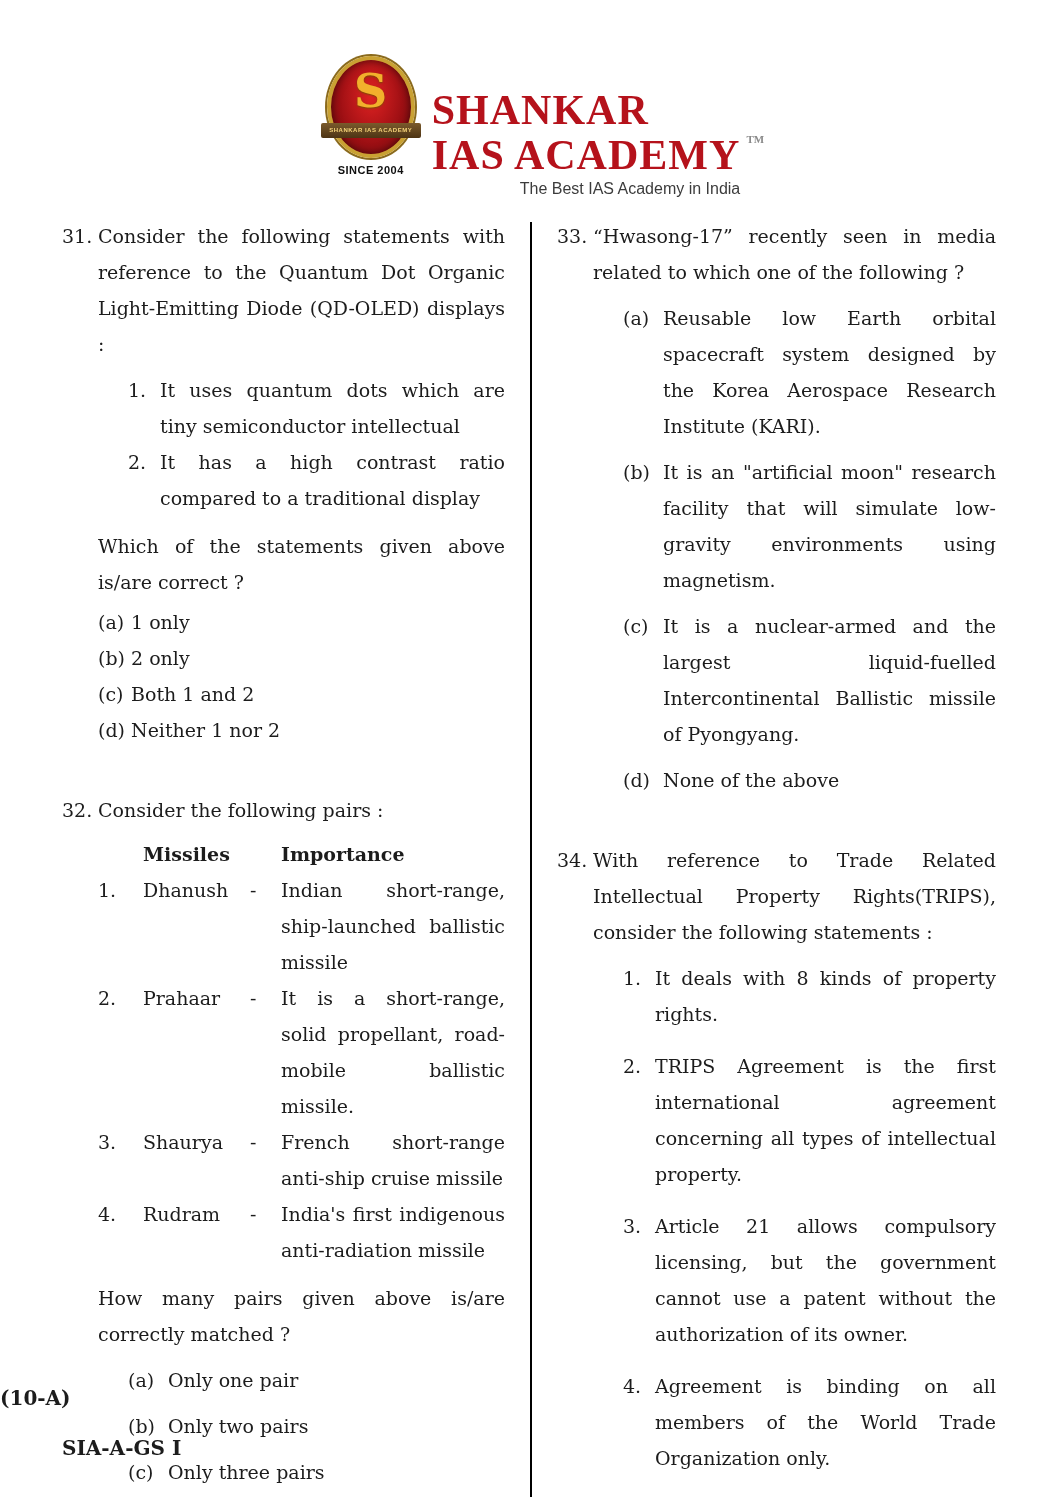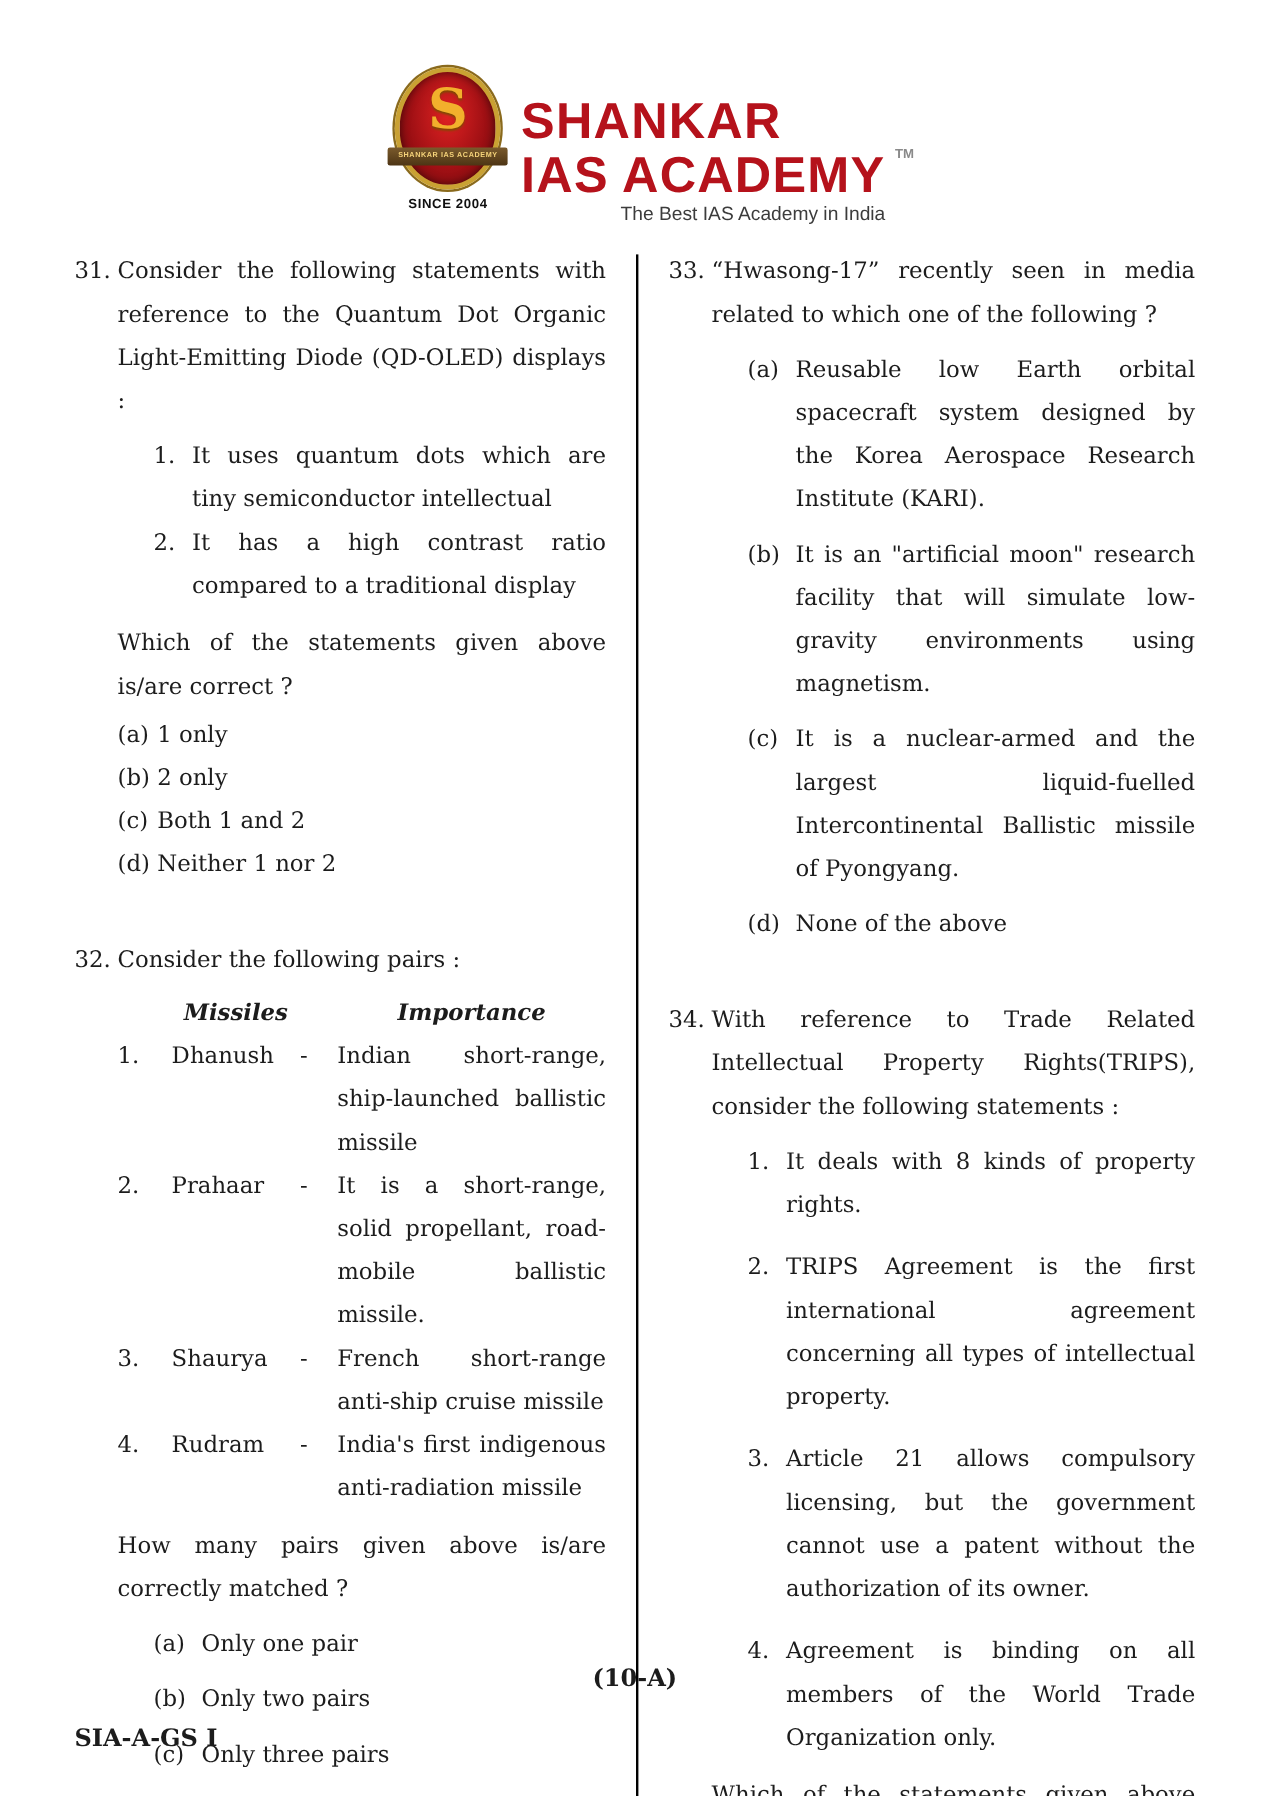--- a/index.html
+++ b/index.html
@@ -30,23 +30,24 @@
     color:#f5d37a;font-family:"Liberation Sans", sans-serif;
     font-size:6px;font-weight:bold;line-height:15px;letter-spacing:.5px;
     white-space:nowrap;overflow:hidden;border-radius:2px;
   }
   .badge-since{
     margin-top:6px;font-family:"Liberation Sans", sans-serif;
     font-weight:bold;font-size:11px;color:#101010;letter-spacing:.5px;
   }
   .wordmark{margin-top:22px;}
   .brand-lines{
-    font-family:Liberation Sans, sans-serif;font-weight:bold;
+    font-family:Liberation Serif, serif;font-weight:bold;
     font-size:42px;line-height:45px;letter-spacing:1px;color:#b5121b;
     white-space:nowrap;
+    margin-top:10px;
   }
   .brand-l2{position:relative;display:inline-block;}
   .tm{
     position:absolute;top:-16px;right:-24px;
     font-size:11px;letter-spacing:0;color:#8a8a8a;font-weight:bold;
   }
   .tagline{
     text-align:right;font-family:"Liberation Sans", sans-serif;
     font-weight:normal;font-size:16px;color:#3c3c3c;margin-top:2px;
   }
@@ -67,25 +68,25 @@
   .statement + .statement{margin-top:0;}
   .statements.spaced .statement + .statement{margin-top:16px;}
   .stem{margin-top:12px;}
   .options{margin-top:4px;}
   .option{display:grid;grid-template-columns:33px 1fr;}
   .options.wide{margin-left:30px;}
   .options.wide .option{grid-template-columns:40px 1fr;}
   .options.xloose .option{margin-top:10px;}
   
   .pairs{margin-top:8px;display:grid;grid-template-columns:45px 107px 31px 1fr;}
-  .pairs .hdr{font-weight:bold;font-style:italic;text-align:center;}
+  .pairs .hdr{font-weight:bold;}
   .pairs > div{font-size:19px;line-height:36px;}
   
   .page-num{
-    position:absolute;left:0;right:0;top:1386px;text-align:center;
+    position:absolute;left:0;right:0;top:1386px;
     font-weight:bold;font-size:20px;font-family:"DejaVu Serif", serif;
   }
   .paper-code{
     position:absolute;left:62px;top:1408px;
     font-weight:bold;font-size:20px;font-family:"DejaVu Serif", serif;margin-top:28px;
   }
 </style>
 </head>
 <body>
 

